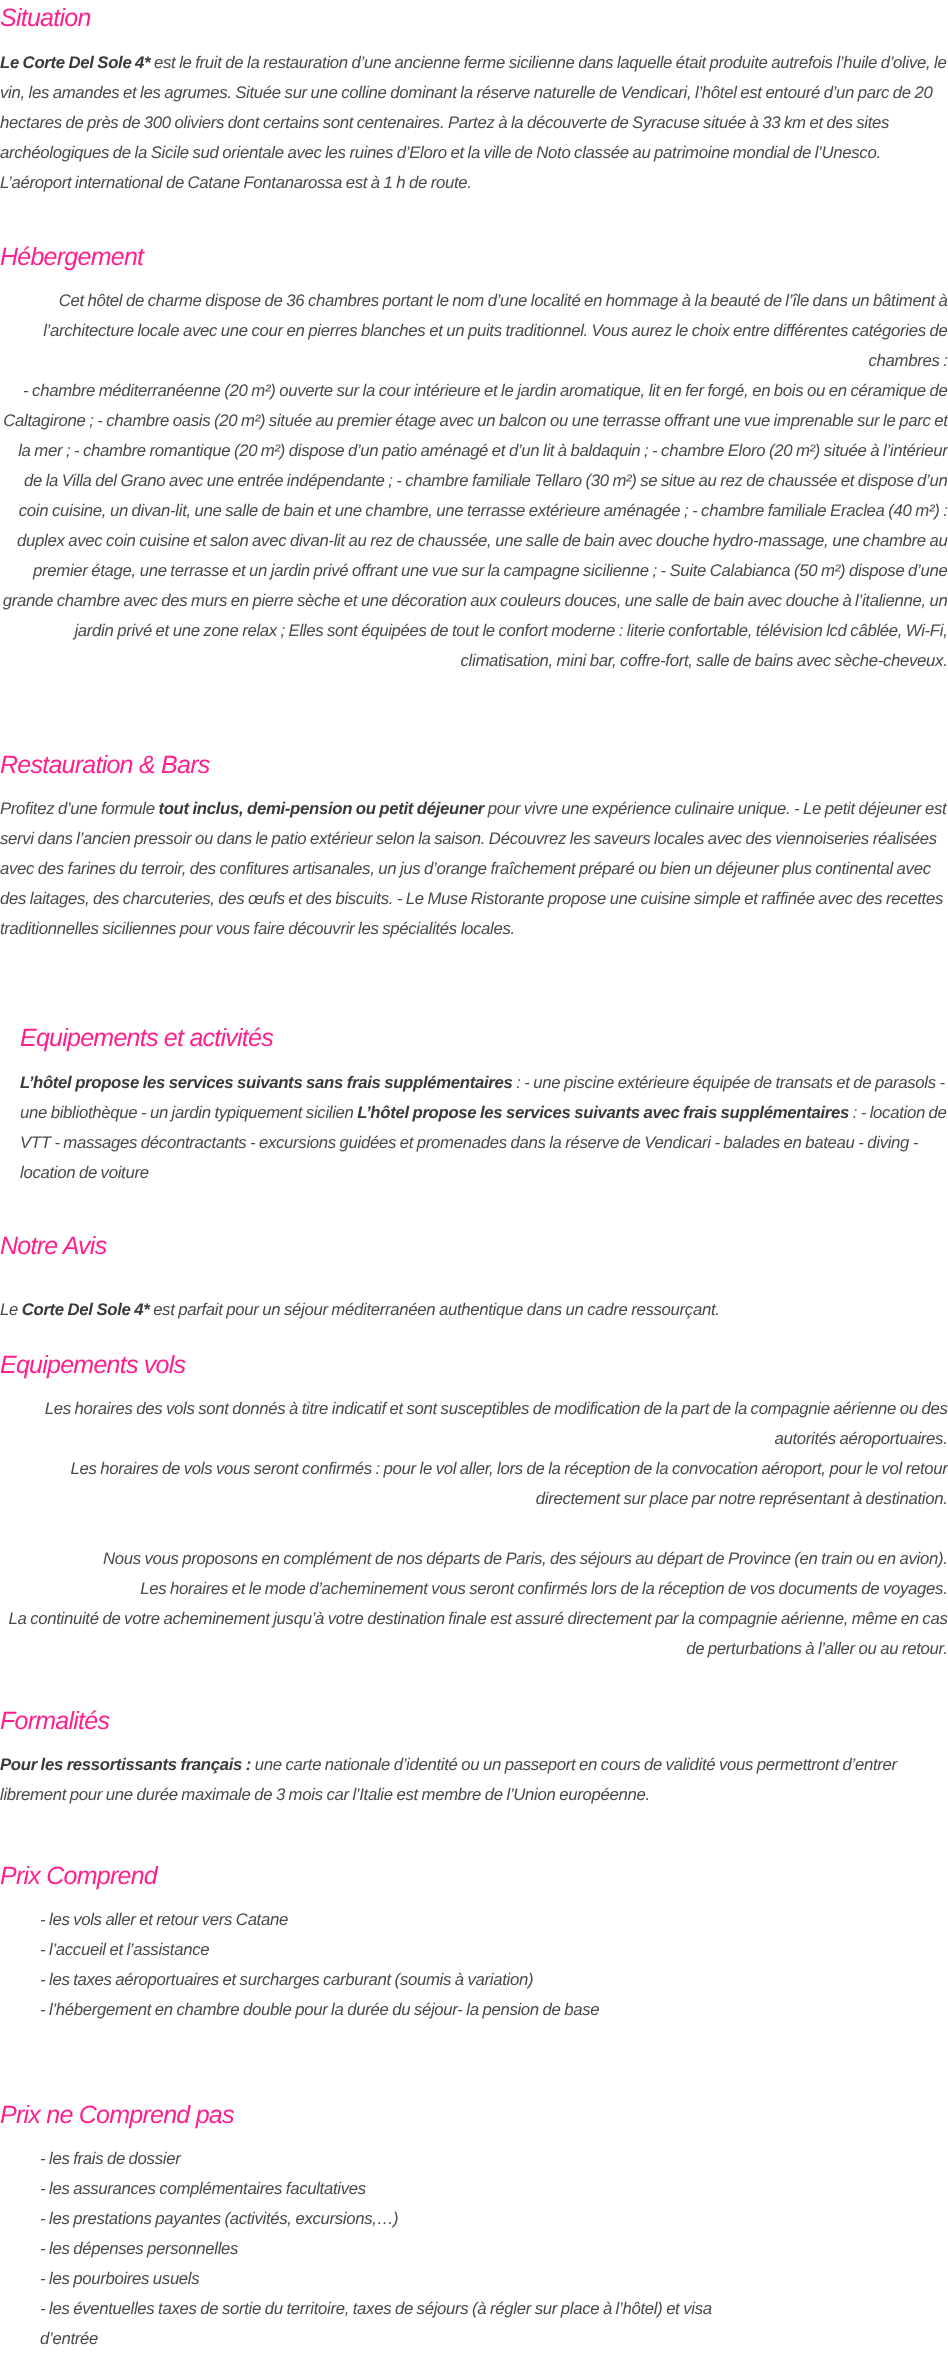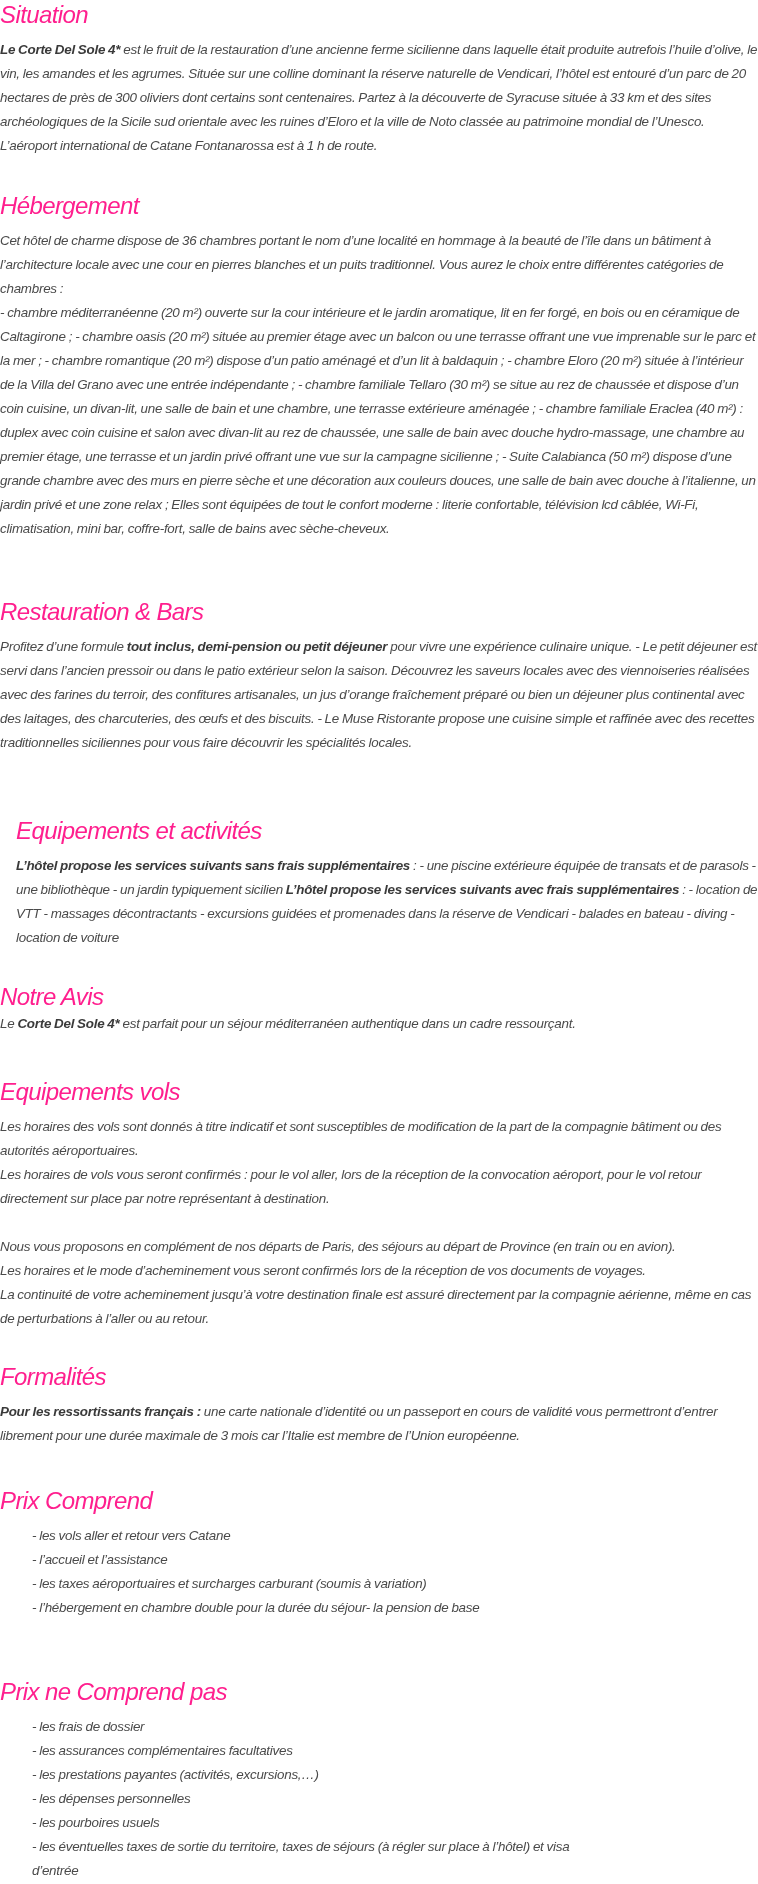--- a/index.html
+++ b/index.html
@@ -10,37 +10,37 @@
     font-family: "Liberation Sans", "DejaVu Sans", sans-serif;
     color: #4a4a4a;
   }
   .page { padding: 0 0 0 0; width: 758px; }
   .section { margin: 0; }
   .section h2 {
     font-family: "Liberation Sans", sans-serif;
     font-style: italic;
     font-weight: normal;
     color: #ff1f8e;
-    font-size: 24px;
+    font-size: 20px;
     letter-spacing: -0.6px;
     margin: 0;
     height: 30px;
     line-height: 30px;
   }
   .section .body {
     margin-top: 10px;
     font-style: italic;
     font-size: 13.4px;
     line-height: 24px;
     letter-spacing: -0.25px;
     word-spacing: -0.5px;
     color: #4a4a4a;
   }
   .section .body b { font-weight: bold; color: #3a3a3a; }
-  .section .body p { margin: 0; }
+  .section .body p { margin: 0; text-align: right; }
   .section .body .gap { height: 24px; }
   ul.plain { list-style: none; margin: 0; padding: 0; }
   ul.plain li { margin: 0; padding-left: 32px; }
 </style>
 </head>
 <body>
 
 <div class="page">
 
   <div class="section" style="position:absolute; top:0; left:0; width:758px;">
@@ -67,29 +67,29 @@
 
   <div class="section" style="position:absolute; top:816px; left:16px; width:758px;">
     <h2 style="color: rgb(255, 31, 142);">Equipements et activités</h2>
     <div class="body" style="margin-top: 8px; color: rgb(74, 74, 74);">
       <b>L’hôtel propose les services suivants sans frais supplémentaires</b><span> : - une piscine extérieure équipée de transats et de parasols - une bibliothèque - un jardin typiquement sicilien </span><b>L’hôtel propose les services suivants avec frais supplémentaires</b><span> : - location de VTT - massages décontractants - excursions guidées et promenades dans la réserve de Vendicari - balades en bateau - diving - location de voiture</span>
     </div>
   </div>
 
   <div class="section" style="position:absolute; top:982px; left:0; width:758px;">
     <h2 style="color: rgb(255, 31, 142);">Notre Avis</h2>
-    <div class="body" style="margin-top: 0; color: rgb(74, 74, 74);">
+    <div class="body" style="margin-top: 24px; color: rgb(74, 74, 74);">
       <span>Le </span><b>Corte Del Sole 4*</b><span> est parfait pour un séjour méditerranéen authentique dans un cadre ressourçant.</span>
     </div>
   </div>
 
   <div class="section" style="position:absolute; top:1077px; left:0; width:758px;">
     <h2 style="color: rgb(255, 31, 142);">Equipements vols</h2>
     <div class="body" style="margin-top: 8px; color: rgb(74, 74, 74);">
-      <p>Les horaires des vols sont donnés à titre indicatif et sont susceptibles de modification de la part de la compagnie bâtiment ou des autorités aéroportuaires.</p>
+      <p>Les horaires des vols sont donnés à titre indicatif et sont susceptibles de modification de la part de la compagnie aérienne ou des autorités aéroportuaires.</p>
       <p>Les horaires de vols vous seront confirmés : pour le vol aller, lors de la réception de la convocation aéroport, pour le vol retour directement sur place par notre représentant à destination.</p>
       <div class="gap"></div>
       <p>Nous vous proposons en complément de nos départs de Paris, des séjours au départ de Province (en train ou en avion).</p>
       <p>Les horaires et le mode d’acheminement vous seront confirmés lors de la réception de vos documents de voyages.</p>
       <p>La continuité de votre acheminement jusqu’à votre destination finale est assuré directement par la compagnie aérienne, même en cas de perturbations à l’aller ou au retour.</p>
     </div>
   </div>
 
   <div class="section" style="position:absolute; top:1362px; left:0; width:758px;">
     <h2 style="color: rgb(255, 31, 142);">Formalités</h2>

